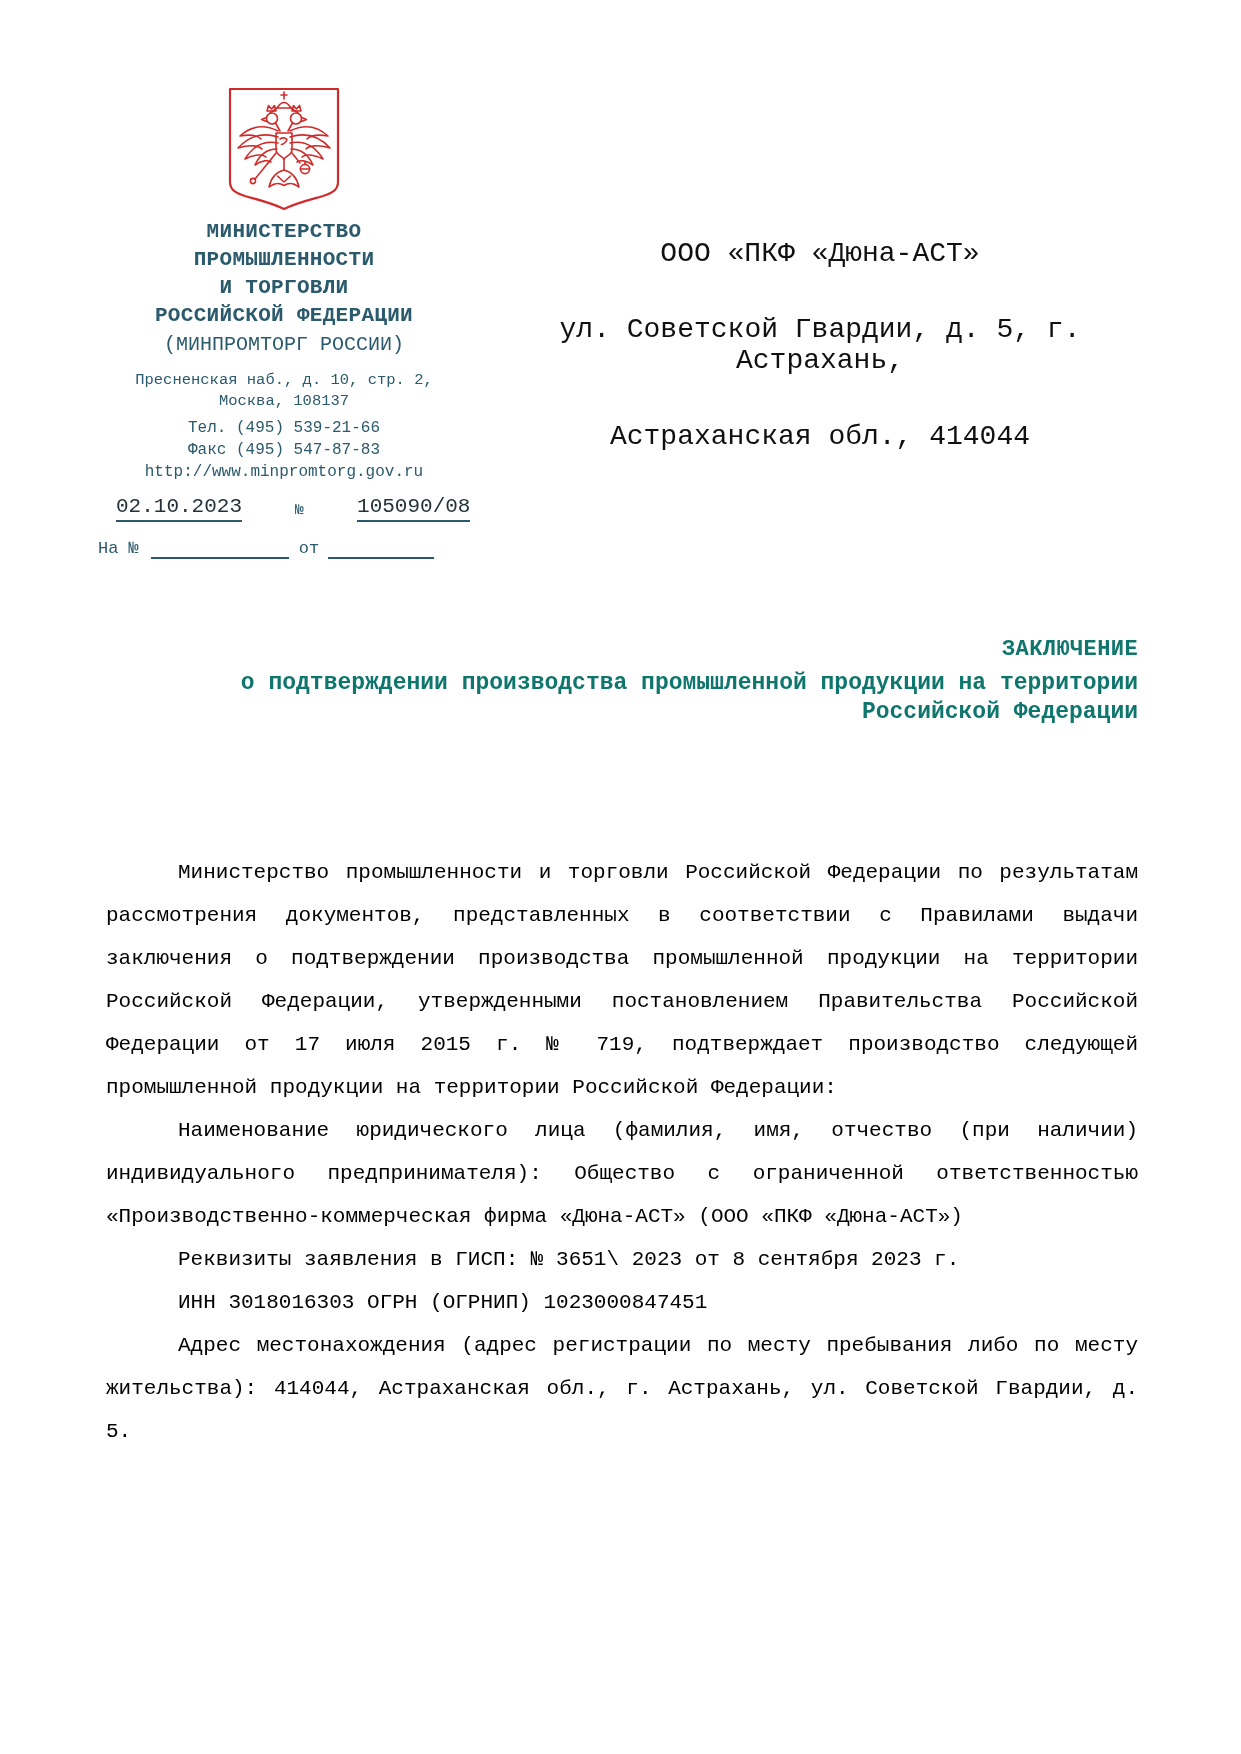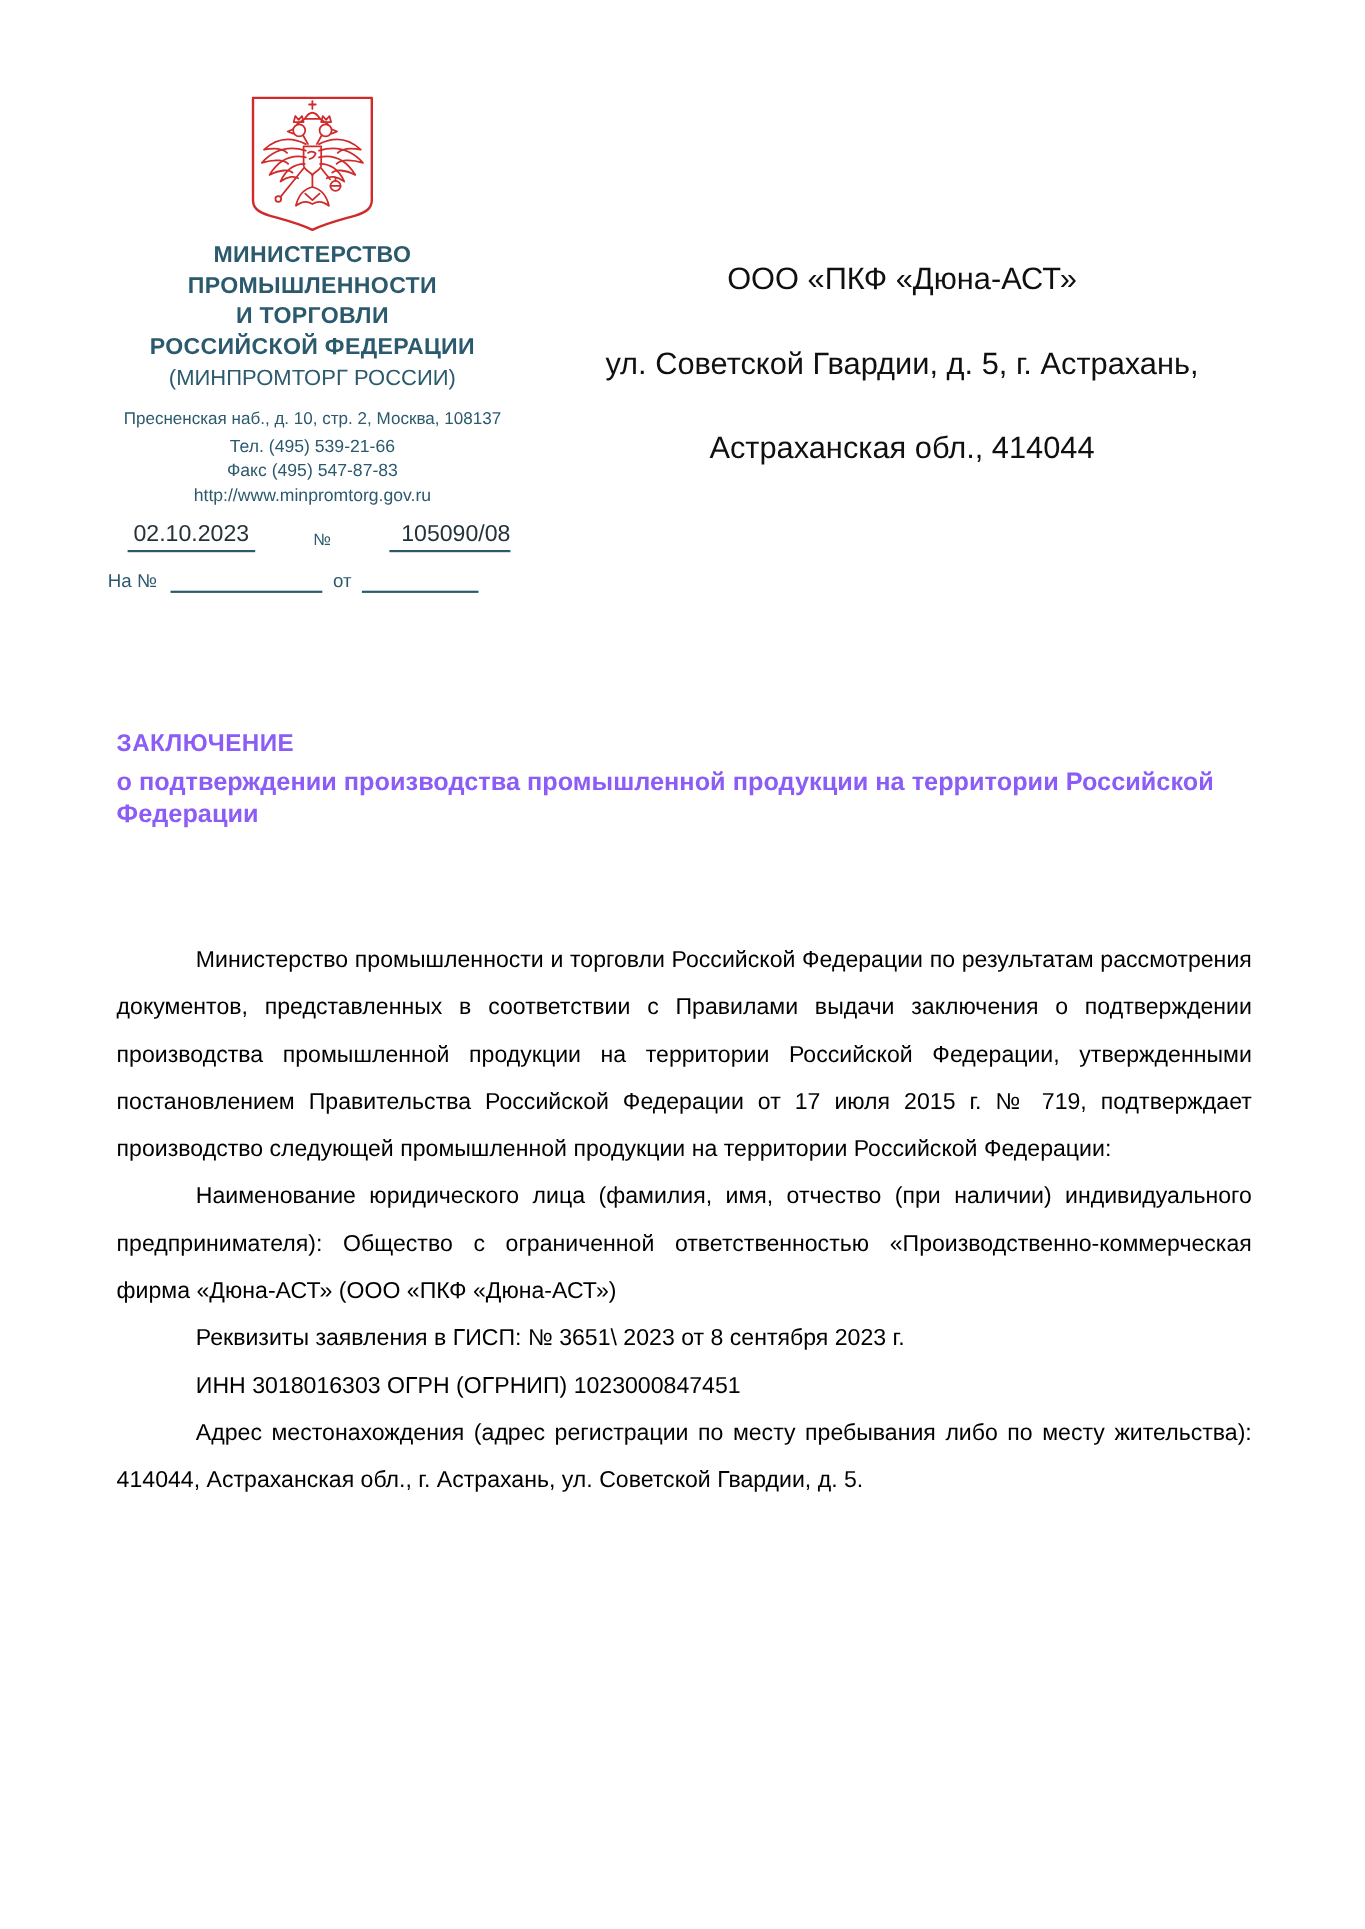--- a/index.html
+++ b/index.html
@@ -1,21 +1,21 @@
 <!DOCTYPE html>
 <html><head>
 <meta charset="utf-8">
 <style>
   html, body { margin: 0; padding: 0; background: #ffffff; }
   .page {
     position: relative;
     width: 1241px;
     height: 1754px;
     background: #ffffff;
-    font-family: Liberation Sans, sans-serif;
+    font-family: Liberation Mono, monospace;
     overflow: hidden;
   }
 
   
   .letterhead {
     position: absolute;
     left: 98px;
     top: 86px;
     width: 372px;
     text-align: center;
@@ -86,24 +86,24 @@
     color: #101010;
     font-size: 28px;
   }
   .recipient-name { margin-bottom: 31px; }
   .recipient-address div { line-height: 31px; margin-top: 45px; }
 
   
   .doc-title {
     position: absolute;
     left: 106px;
-    top: 663px;
+    top: 637px;
     width: 1032px;
-    text-align: left;
-    color: #8b5cf6;
+    text-align: right;
+    color: #0f766e;
     font-weight: bold;
   }
   .doc-title-main { font-size: 22px; letter-spacing: 0.4px; margin-bottom: 7px; }
   .doc-title-sub { font-size: 23px; line-height: 29px; }
 
   
   .doc-body {
     position: absolute;
     left: 106px;
     top: 851px;

